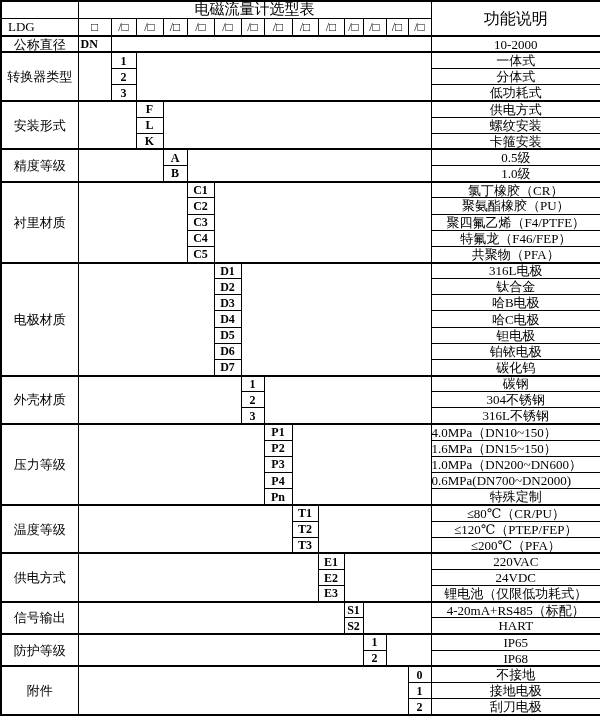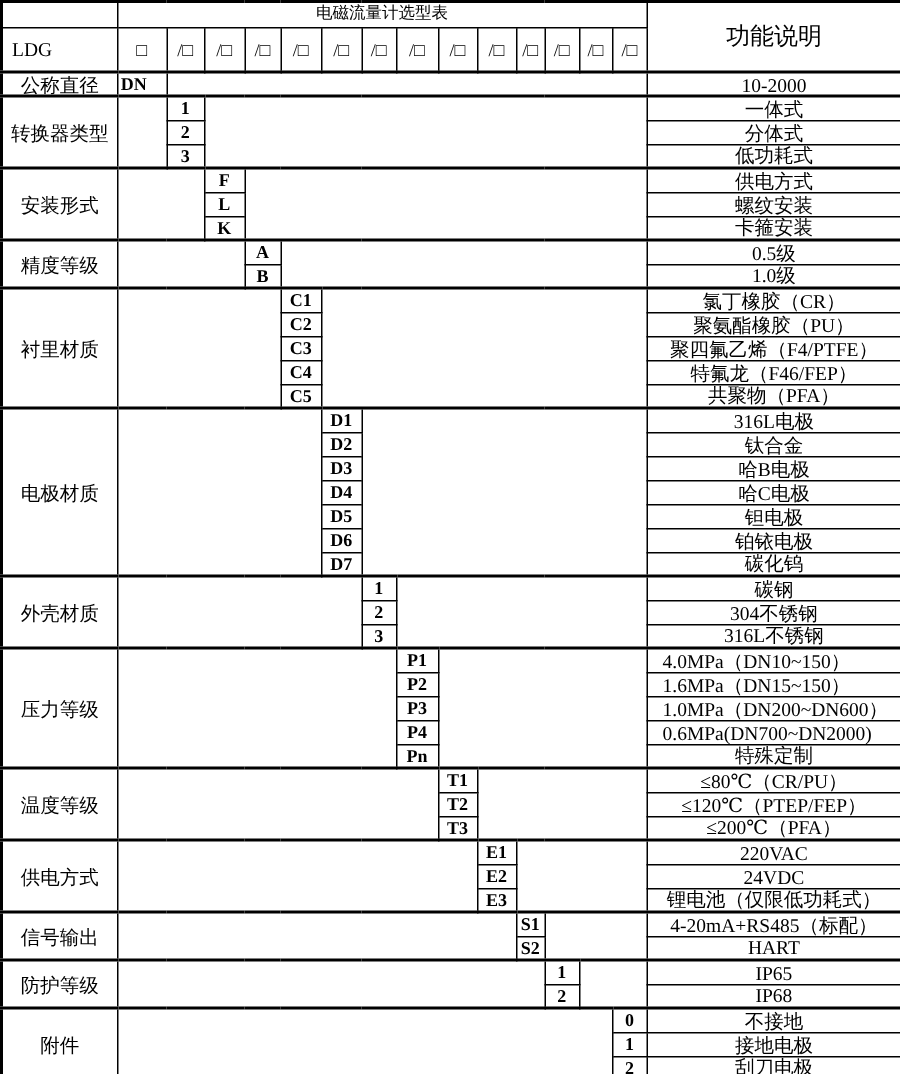--- a/index.html
+++ b/index.html
@@ -17,29 +17,29 @@
     font-size:13px;
     line-height:1;
     text-align:center;
     vertical-align:middle;
     white-space:nowrap;
     overflow:hidden;
     background:#fff;
   }
   tr { height:16px; }
   tr.title-row { height:17px; }
-  tr.model-row { height:30px; }
+  tr.model-row { height:18px; }
   tr.gt td { border-top:2px solid #000; }   
-  td.title { font-size:11px; }
+  td.title { font-size:15px; }
   td.fn-head { font-size:16px; }
   td.lbl { font-size:13px; }
   td.code { font-size:12px;font-weight:bold; }
   td.box { font-size:12px; }
   td.desc { font-size:13px; }
-  td.desc.left { text-align:left; padding-left:10px; }
+  td.desc.left { text-align:left; padding-left:0; }
   td.left-pad { text-align:left; padding-left:6px; }
   td.left-pad2 { text-align:left; padding-left:2px; }
   td.sp, td.rm { background:#fff; }
 </style>
 </head>
 <body>
 
 <table>
   <colgroup>
     <col style="width:77px">

